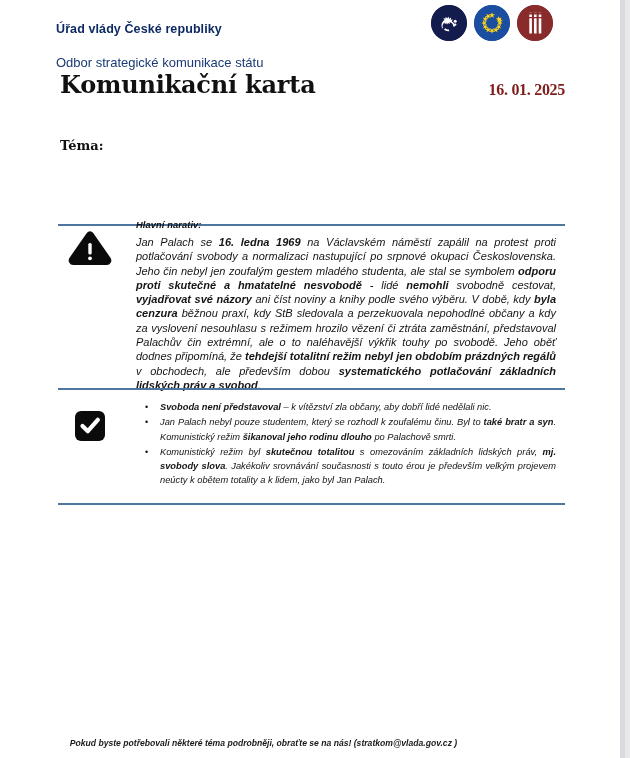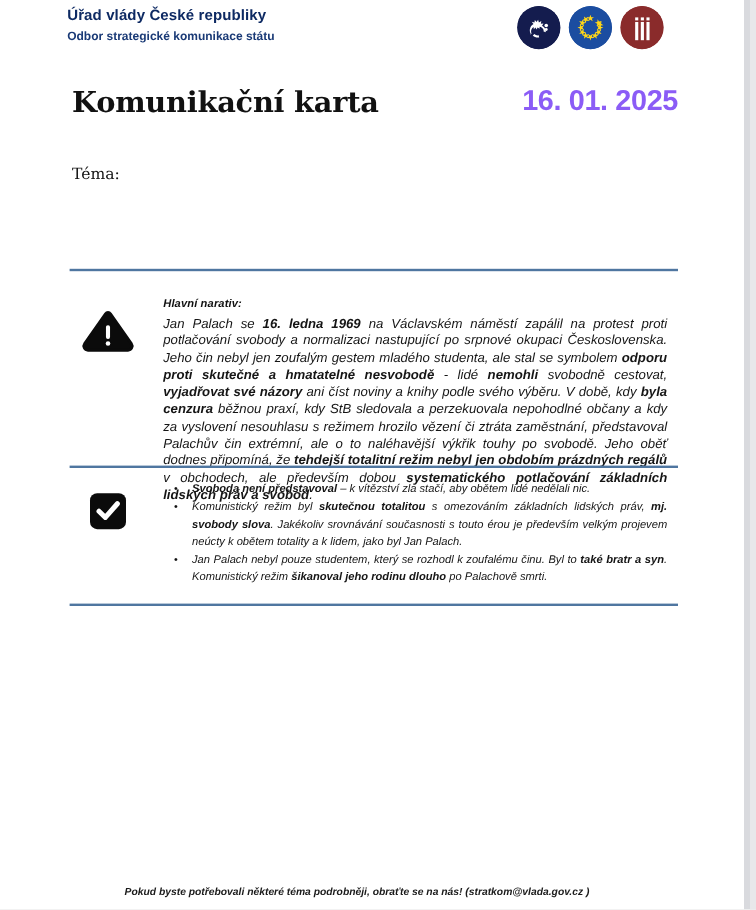--- a/index.html
+++ b/index.html
@@ -34,36 +34,36 @@
   .header {
     position: absolute;
     top: 4px;
     left: 0;
     width: 625px;
     height: 46px;
   }
   .org-block {
     position: absolute;
     left: 56px;
-    top: 2px;
+    top: 18px;
   }
   .org-title {
     font-size: 12.5px;
     font-weight: bold;
     color: #0e2a63;
     letter-spacing: 0.1px;
     line-height: 15px;
     white-space: nowrap;
   }
   .org-sub {
-    font-size: 10px;
-    font-weight: bold;
+    font-size: 13px;
+    font-weight: normal;
     color: #1a3a76;
     line-height: 12px;
-    margin-top: 4px;
+    margin-top: 20px;
     white-space: nowrap;
   }
   .logos {
     position: absolute;
     right: 72px;
     top: 1px;
     display: flex;
     gap: 7px;
     align-items: center;
   }
@@ -90,34 +90,34 @@
     justify-content: space-between;
   }
   .doc-title {
     font-family: "DejaVu Serif", serif;
     font-size: 24px;
     font-weight: bold;
     color: #111111;
     letter-spacing: -0.2px;
   }
   .doc-date {
-    font-family: Liberation Sans, sans-serif;
-    font-size: 24px;
-    font-weight: bold;
-    color: #8b5cf6;
+    font-family: Liberation Serif, serif;
+    font-size: 16px;
+    font-weight: bold;
+    color: #7f1d1d;
     letter-spacing: -0.3px;
   }
 
   .topic-label {
     position: absolute;
     left: 60px;
     top: 138px;
     font-family: "DejaVu Serif", serif;
     font-size: 13px;
-    font-weight: normal;
+    font-weight: bold;
     color: #111111;
   }
   .topic-value {
     position: absolute;
     left: 60px;
     top: 180px;
     font-family: "DejaVu Serif", serif;
     font-size: 15px;
     font-weight: bold;
     color: #111111;
@@ -135,21 +135,21 @@
   #divider-1 { top: 224px; }
   #divider-2 { top: 388px; }
   #divider-3 { top: 503px; }
 
   
   .section {
     position: absolute;
     left: 58px;
     width: 507px;
   }
-  #section-narrative { top: 248px; }
+  #section-narrative { top: 220px; }
   #section-communicate { top: 396px; }
 
   .section-icon {
     position: absolute;
     left: 8px;
     top: 4px;
     width: 48px;
     height: 48px;
   }
   .section-body {
@@ -203,21 +203,20 @@
   .footer {
     position: absolute;
     left: 0;
     top: 738px;
     width: 527px;
     text-align: center;
     font-size: 8.6px;
     font-style: italic;
     font-weight: bold;
     color: #1a1a1a;
-    padding-left: 34px;
   }
 </style>
 </head>
 <body>
 
 <div class="page">
 
   <div class="page-edge"></div>
 
   <div class="header">
@@ -303,23 +302,23 @@
 
   <div class="section" id="section-communicate">
     <div class="section-icon">
       <svg width="48" height="48" viewBox="0 0 48 48" aria-hidden="true">
         <rect x="9" y="11" width="30" height="30" rx="6" fill="#0b0b0b"></rect>
         <path d="M16.5 26.0 L21.8 31.2 L31.8 19.8" fill="none" stroke="#ffffff" stroke-width="4.2" stroke-linecap="round" stroke-linejoin="round"></path>
       </svg>
     </div>
     <div class="section-body">
       <ul class="bullets">
-          <li><b>Svoboda není představoval</b><span> – k vítězství zla stačí, aby obětem lidé nedělali nic.</span></li>
+          <li><b>Svoboda není představoval</b><span> – k vítězství zla občany, aby dobří lidé nedělali nic.</span></li>
+          <li><span>Jan Palach nebyl pouze studentem, který se rozhodl k  zoufalému činu. Byl to </span><b>také bratr a syn</b><span>. Komunistický režim </span><b>šikanoval jeho rodinu dlouho</b><span> po Palachově smrti.</span></li>
           <li><span>Komunistický režim byl </span><b>skutečnou totalitou</b><span> s omezováním základních lidských práv, </span><b>mj. svobody slova</b><span>. Jakékoliv srovnávání současnosti s touto érou je především velkým projevem neúcty k obětem totality a k lidem, jako byl Jan Palach.</span></li>
-          <li><span>Jan Palach nebyl pouze studentem, který se rozhodl k  zoufalému činu. Byl to </span><b>také bratr a syn</b><span>. Komunistický režim </span><b>šikanoval jeho rodinu dlouho</b><span> po Palachově smrti.</span></li>
         </ul>
     </div>
   </div>
 
   <div class="divider" id="divider-3"></div>
 
   <div class="footer">Pokud byste potřebovali některé téma podrobněji, obraťte se na nás! (stratkom@vlada.gov.cz )</div>
 
 </div>
 

